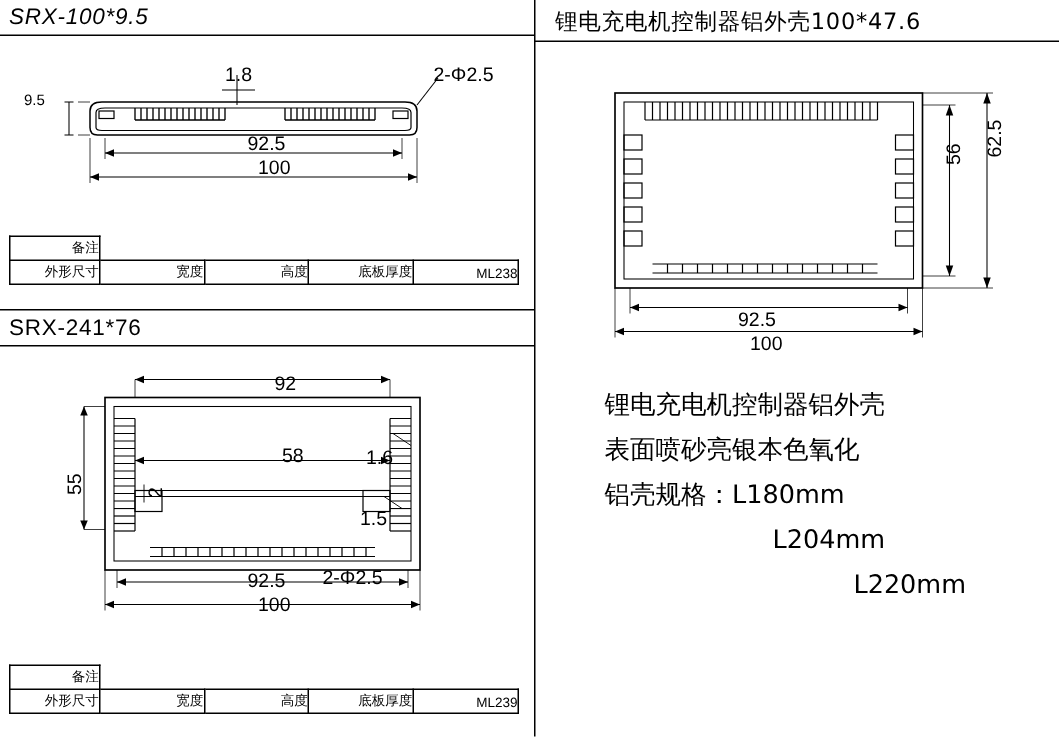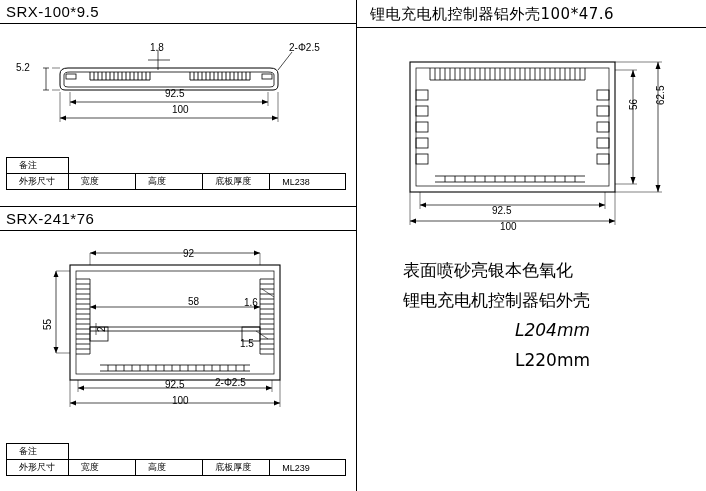--- a/index.html
+++ b/index.html
@@ -9,38 +9,38 @@
     font-family:"Liberation Sans","DejaVu Sans",sans-serif;
     color:#000;
     position:relative;
     overflow:hidden;
   }
   .abs{position:absolute;}
   .vline{position:absolute;background:#000;width:1px;}
   .hline{position:absolute;background:#000;height:1px;}
   .title{font-size:15px;letter-spacing:0.5px;}
   .cjk{font-family:"DejaVu Sans","Liberation Sans",sans-serif;}
-  .dim{font-size:10px;}
+  .dim{font-size:13px;}
   .dim-s{font-size:10px;}
   .tbl{position:absolute;border-collapse:collapse;font-size:9px;}
-  .tbl td{border:1px solid #000;text-align:left;padding:1px 12px;height:12px;margin-top:32px;}
+  .tbl td{border:1px solid #000;text-align:right;padding:1px 0;height:12px;margin-top:32px;}
   .rot{transform:rotate(-90deg);transform-origin:left top;white-space:nowrap;}
   .big{font-size:17px;line-height:30px;}
   svg{display:block;}
 </style>
 </head>
 <body>
 
 <div class="vline" style="left:356px;top:0;height:491px;"></div>
 <div class="hline" style="left:0;top:23px;width:356px;"></div>
 <div class="hline" style="left:0;top:206px;width:356px;"></div>
 <div class="hline" style="left:0;top:230px;width:356px;"></div>
 <div class="hline" style="left:356px;top:27px;width:350px;"></div>
 
-<div class="abs title" style="left:6px;top:3px;">SRX-100*9.5</div>
+<div class="abs title" style="left:6px;top:3px;font-style:italic;">SRX-100*9.5</div>
 
 <svg class="abs" style="left:30px;top:30px;" width="300" height="115" viewBox="0 0 300 115">
 
   <path d="M30 55 L30 44 Q30 38 38 38 L240 38 Q248 38 248 44 L248 55 Q248 60 243 60 L35 60 Q30 60 30 55 Z" fill="none" stroke="#000" stroke-width="1"></path>
   <path d="M34 55 L34 45 Q34 42 40 42 L238 42 Q244 42 244 45 L244 55 Q244 57 240 57 L38 57 Q34 57 34 55 Z" fill="none" stroke="#000" stroke-width="0.8"></path>
 
   <g stroke="#000" stroke-width="0.9">
     <line x1="60" y1="42" x2="60" y2="50"></line>
       <line x1="64" y1="42" x2="64" y2="50"></line>
     <line x1="68" y1="42" x2="68" y2="50"></line>
@@ -100,21 +100,21 @@
   <polygon points="238,72 232,69.5 232,74.5" fill="#000"></polygon>
 
   <line x1="30" y1="88" x2="248" y2="88" stroke="#000" stroke-width="0.7"></line>
   <line x1="30" y1="62" x2="30" y2="92" stroke="#000" stroke-width="0.5"></line>
   <line x1="248" y1="62" x2="248" y2="92" stroke="#000" stroke-width="0.5"></line>
   <polygon points="30,88 36,85.5 36,90.5" fill="#000"></polygon>
   <polygon points="248,88 242,85.5 242,90.5" fill="#000"></polygon>
 </svg>
 
 <div class="abs dim" style="left:150px;top:42px;">1.8</div>
-<div class="abs dim-s" style="left:16px;top:62px;">5.2</div>
+<div class="abs dim-s" style="left:16px;top:62px;">9.5</div>
 <div class="abs dim" style="left:165px;top:88px;">92.5</div>
 <div class="abs dim" style="left:172px;top:104px;">100</div>
 <div class="abs dim" style="left:289px;top:42px;">2-Φ2.5</div>
 
 <table class="tbl" style="left:6px;top:157px;width:340px;">
   <tbody>
       <tr>
     <td style="width:60px;">备注</td>
     <td style="border:none;"></td>
     <td style="border:none;"></td>
@@ -372,17 +372,18 @@
   <line x1="20" y1="142" x2="20" y2="175" stroke="#000" stroke-width="0.5"></line>
   <line x1="225" y1="142" x2="225" y2="175" stroke="#000" stroke-width="0.5"></line>
 </svg>
 
 <div class="abs dim" style="left:628px;top:110px;"><span class="rot" style="display:inline-block;">56</span></div>
 <div class="abs dim" style="left:655px;top:105px;"><span class="rot" style="display:inline-block;">62.5</span></div>
 <div class="abs dim" style="left:492px;top:205px;">92.5</div>
 <div class="abs dim" style="left:500px;top:221px;">100</div>
 
 <div class="abs cjk" style="left:403px;top:255px;width:295px;">
+  <div class="big">锂电充电机控制器铝外壳</div>
   <div class="big">表面喷砂亮银本色氧化</div>
-  <div class="big">锂电充电机控制器铝外壳</div>
-  <div class="big" style="padding-left:112px;font-style:italic;">L204mm</div>
-  <div class="big" style="padding-left:112px;">L220mm</div>
+  <div class="big">铝壳规格：L180mm</div>
+  <div class="big" style="padding-left:112px;">L204mm</div>
+  <div class="big" style="padding-left:112px;text-align:center;">L220mm</div>
 </div>
 
 </body></html>

